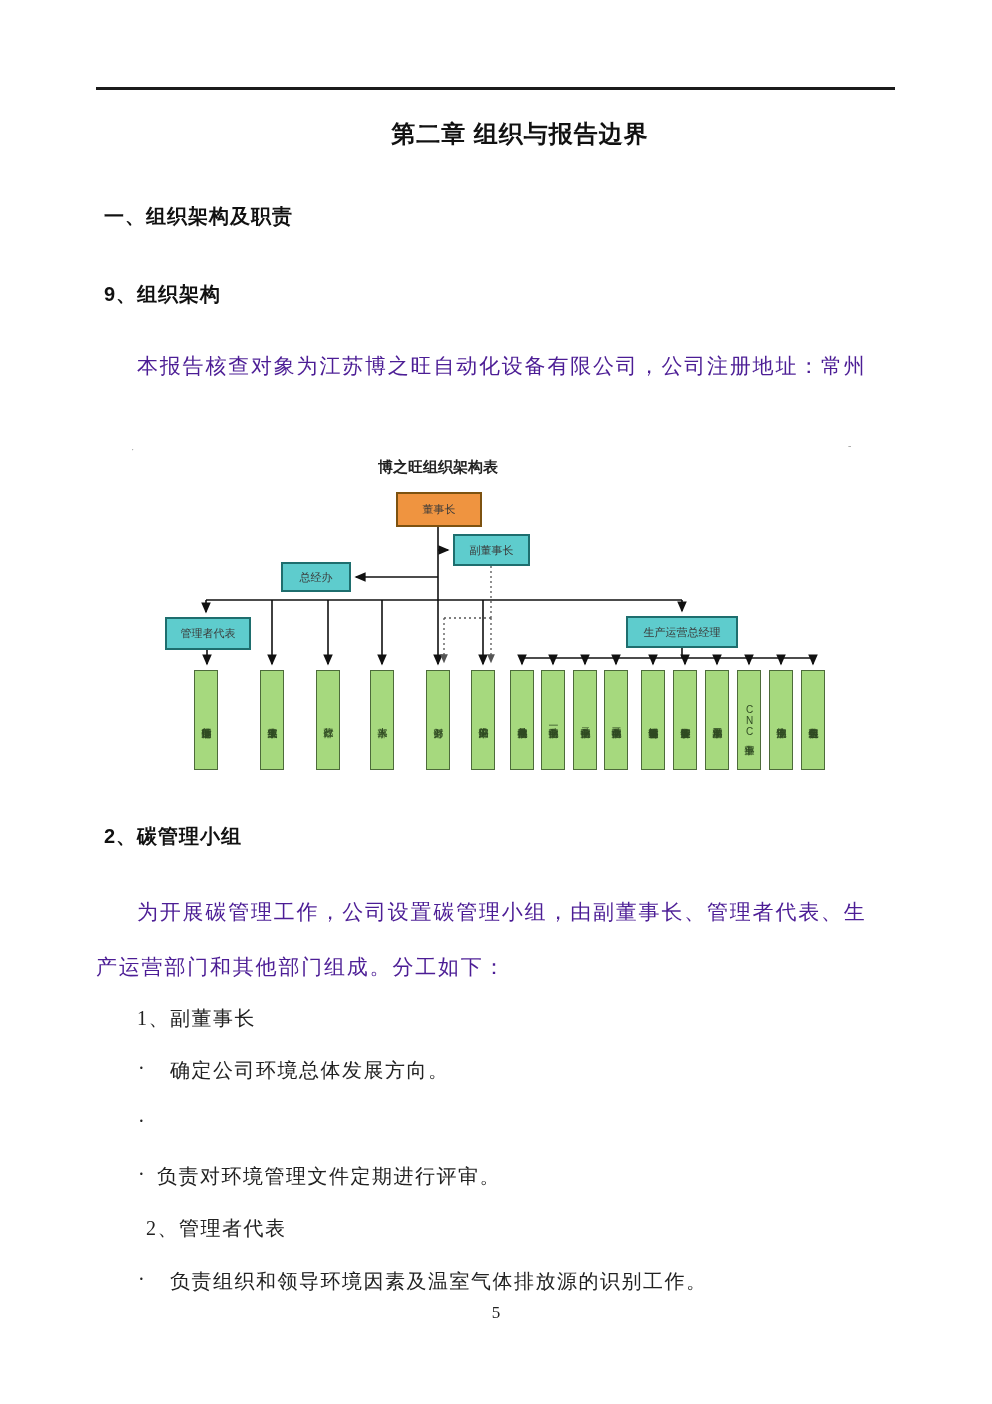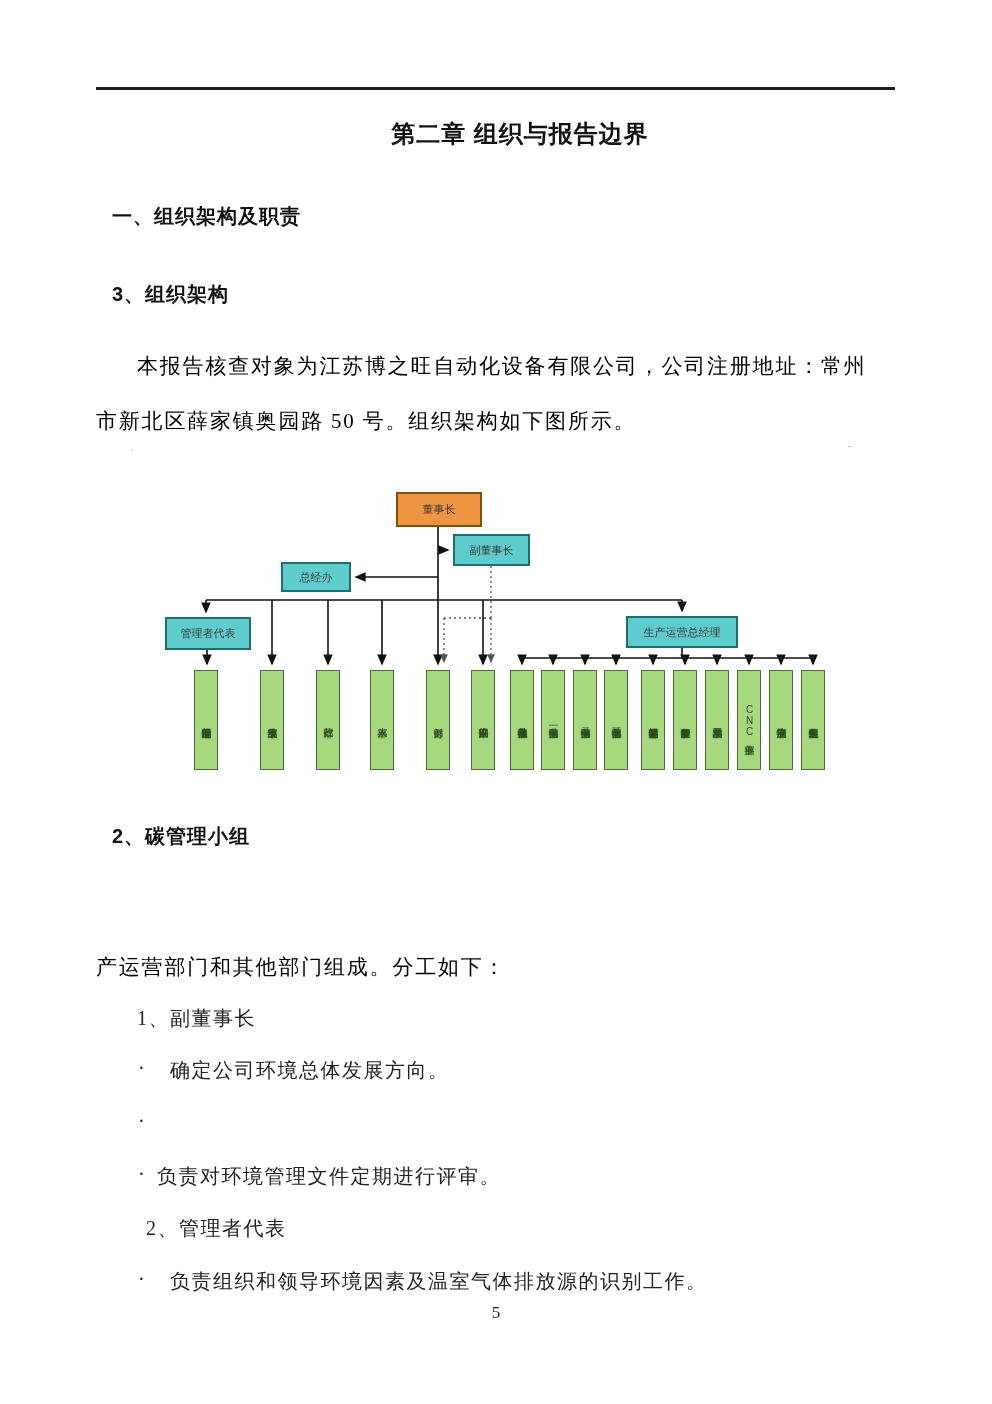--- a/index.html
+++ b/index.html
@@ -9,24 +9,24 @@
     font-family:"Liberation Serif", serif; color:#1f1f1f;
   }
   .abs { position:absolute; }
   .header-rule { left:96px; top:87px; width:799px; height:3px; background:#1b1b1b; }
   .chapter-title {
     left:0; top:118px; width:100%; text-align:center;
     font-family:"Liberation Sans", sans-serif; font-weight:bold;
     font-size:24px; letter-spacing:1px; color:#111;margin-left:24px;
   }
   .sec-heading {
-    left:112px; font-family:"Liberation Sans", sans-serif; font-weight:bold;
+    left:104px; font-family:"Liberation Sans", sans-serif; font-weight:bold;
     font-size:20px; letter-spacing:1px; color:#111;
   }
-  .body-text { font-size:21px; letter-spacing:1.8px; color:#000000; white-space:nowrap; }
+  .body-text { font-size:21px; letter-spacing:1.8px; color:#4c1d95; white-space:nowrap; }
   .list-text { font-size:20px; letter-spacing:1.5px; color:#222; white-space:nowrap; }
   .bullet-dot { left:138px; font-size:20px; color:#222; }
   .page-number { left:0; top:1303px; width:100%; text-align:center; font-size:17px; color:#222; }
   .stray { color:#9a9a9a; font-size:10px; }
 
   
   .chart { left:128px; top:452px; width:752px; height:350px; }
   .chart-title {
     position:absolute; left:160px; top:6px; width:300px; text-align:center;
     font-family:"Liberation Sans", sans-serif; font-weight:bold; font-size:15px; color:#222;
@@ -55,24 +55,23 @@
 <body>
 
 <div class="page">
 
   <div class="abs header-rule"></div>
 
   <div class="abs chapter-title">第二章 组织与报告边界</div>
 
   <div class="abs sec-heading" style="top:203px">一、组织架构及职责</div>
 
-  <div class="abs sec-heading" style="top:281px">3、组织架构</div>
+  <div class="abs sec-heading" style="top:281px">9、组织架构</div>
 
   <div class="abs body-text" style="left:137px; top:352px">本报告核查对象为江苏博之旺自动化设备有限公司，公司注册地址：常州</div>
-  <div class="abs body-text" style="left:96px; top:407px">市新北区薛家镇奥园路 50 号。组织架构如下图所示。</div>
 
   <div class="abs stray" style="left:131px; top:444px">·</div>
   <div class="abs stray" style="left:848px; top:440px">-</div>
 
   <div class="abs chart">
 
     <svg class="connectors" width="752" height="350" viewBox="0 0 752 350">
       <defs>
         <marker id="arr" markerWidth="8" markerHeight="8" refX="6" refY="3" orient="auto">
           <path d="M0,0 L7,3 L0,6 z" fill="#111"></path>
@@ -107,20 +106,21 @@
         <path d="M685,206 V212" marker-end="url(#arr)"></path>
       </g>
       <g stroke="#555" stroke-width="1.3" fill="none" stroke-dasharray="2,3">
         <path d="M363,114 V166"></path>
         <path d="M316,166 H363"></path>
         <path d="M316,166 V210" marker-end="url(#arrg)"></path>
         <path d="M363,166 V210" marker-end="url(#arrg)"></path>
       </g>
     </svg>
 
+    <div class="chart-title">博之旺组织架构表</div>
 
     <div class="node node-chairman" style="left:268px; top:40px; width:86px; height:35px">
       <span>董事长</span>
     </div>
 
     <div class="node node-mid" style="left:325px; top:82px; width:77px; height:32px">
       <span>副董事长</span>
     </div>
 
     <div class="node node-mid" style="left:153px; top:110px; width:70px; height:30px">
@@ -181,20 +181,21 @@
     <div class="dept" style="left:641px">
         <span class="vtext">物流事业部</span>
       </div>
     <div class="dept" style="left:673px">
         <span class="vtext">组合包装事业部</span>
       </div>
   </div>
 
   <div class="abs sec-heading" style="top:823px">2、碳管理小组</div>
 
+  <div class="abs body-text" style="left:137px; top:898px">为开展碳管理工作，公司设置碳管理小组，由副董事长、管理者代表、生</div>
   <div class="abs body-text" style="left:96px; top:953px">产运营部门和其他部门组成。分工如下：</div>
 
   <div class="abs list-text" style="left:137px; top:1005px">1、副董事长</div>
 
   <div class="abs bullet-dot" style="top:1057px">·</div>
   <div class="abs list-text" style="left:170px; top:1057px">确定公司环境总体发展方向。</div>
 
   <div class="abs bullet-dot" style="top:1110px">·</div>
 
   <div class="abs bullet-dot" style="top:1163px">·</div>

